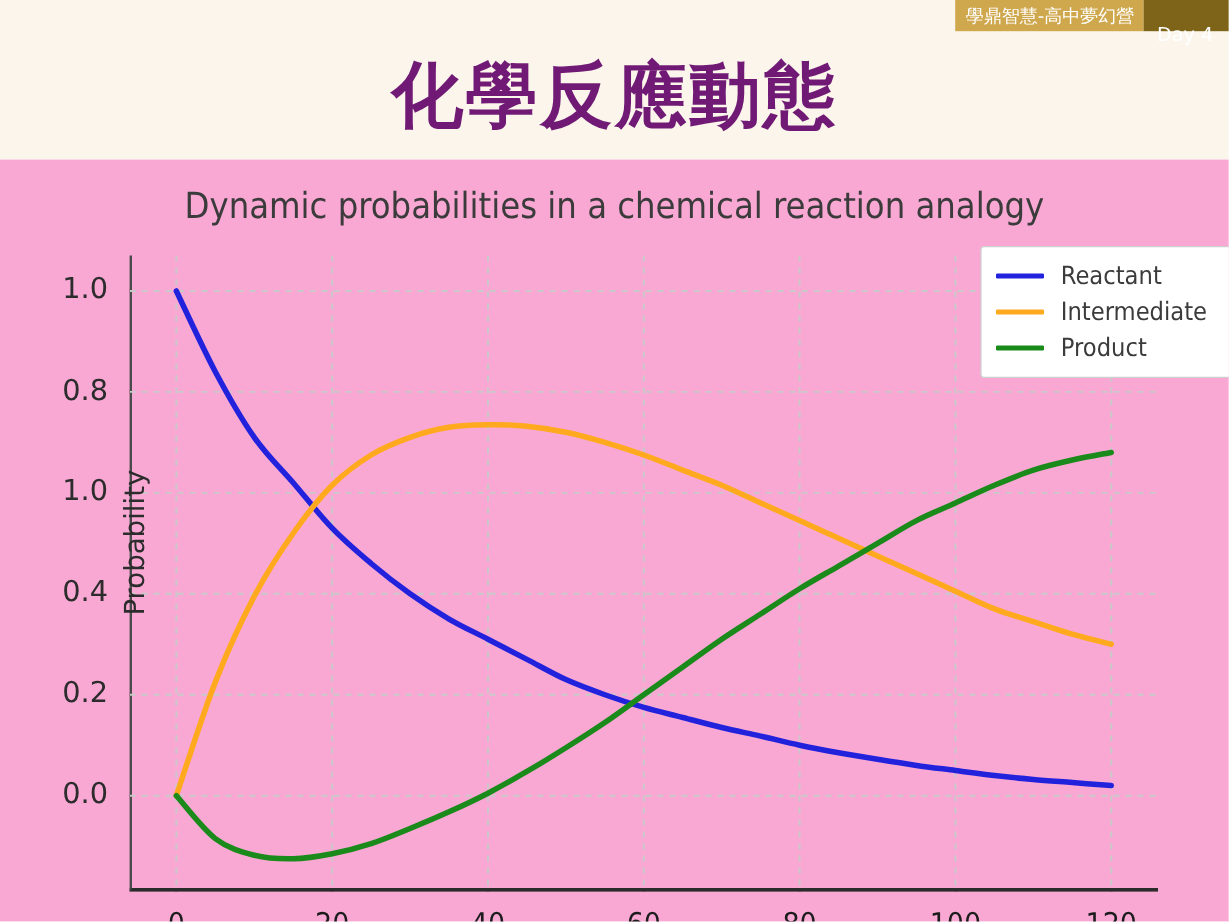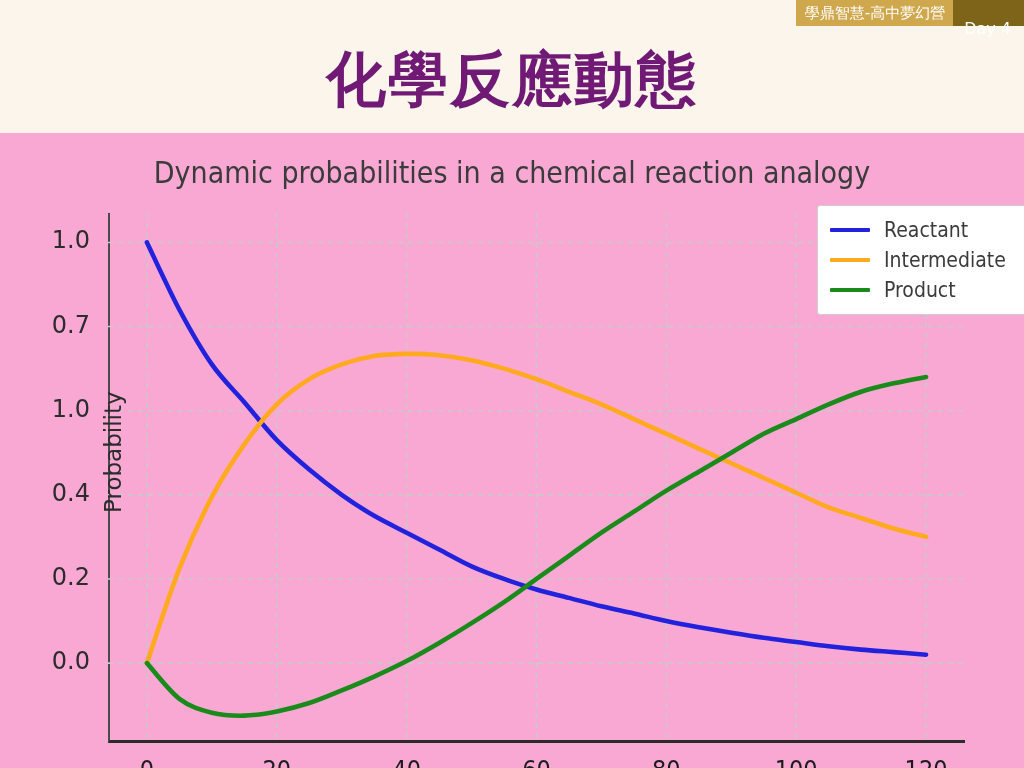--- a/index.html
+++ b/index.html
@@ -234,21 +234,21 @@
             <path d="M 38.95 450.08 C 44.36 434.31, 60.60 383.13, 71.42 355.44 C 82.24 327.74, 93.06 304.61, 103.88 283.93 C 114.70 263.25, 125.52 246.77, 136.34 231.35 C 147.16 215.93, 157.98 202.26, 168.80 191.39 C 179.62 180.52, 190.44 172.81, 201.27 166.15 C 212.09 159.49, 222.91 155.28, 233.73 151.43 C 244.55 147.57, 255.37 144.77, 266.19 143.02 C 277.01 141.26, 287.83 141.05, 298.65 140.91 C 309.47 140.77, 320.29 141.12, 331.11 142.17 C 341.93 143.23, 352.76 144.98, 363.58 147.22 C 374.40 149.47, 385.22 152.48, 396.04 155.63 C 406.86 158.79, 417.68 162.29, 428.50 166.15 C 439.32 170.01, 450.14 174.56, 460.96 178.77 C 471.78 182.98, 482.60 186.83, 493.42 191.39 C 504.24 195.95, 515.07 201.20, 525.89 206.11 C 536.71 211.02, 547.53 215.93, 558.35 220.83 C 569.17 225.74, 579.99 230.65, 590.81 235.56 C 601.63 240.46, 612.45 245.37, 623.27 250.28 C 634.09 255.19, 644.91 260.09, 655.73 265.00 C 666.56 269.91, 677.38 274.81, 688.20 279.72 C 699.02 284.63, 709.84 290.24, 720.66 294.44 C 731.48 298.65, 742.30 301.46, 753.12 304.96 C 763.94 308.47, 774.76 312.32, 785.58 315.48 C 796.40 318.63, 812.64 322.49, 818.05 323.89" fill="none" stroke="#ffa91e" stroke-width="4.6" stroke-linecap="round" stroke-linejoin="round"></path>
             <path d="M 38.95 450.08 C 44.36 456.04, 60.60 477.56, 71.42 485.83 C 82.24 494.11, 93.06 496.91, 103.88 499.71 C 114.70 502.52, 125.52 502.87, 136.34 502.66 C 147.16 502.45, 157.98 500.56, 168.80 498.45 C 179.62 496.35, 190.44 493.54, 201.27 490.04 C 212.09 486.53, 222.91 481.84, 233.73 477.42 C 244.55 473.00, 255.37 468.45, 266.19 463.54 C 277.01 458.63, 287.83 453.58, 298.65 447.98 C 309.47 442.37, 320.29 436.20, 331.11 429.89 C 341.93 423.58, 352.76 416.92, 363.58 410.12 C 374.40 403.32, 385.22 396.45, 396.04 389.09 C 406.86 381.73, 417.68 373.66, 428.50 365.95 C 439.32 358.24, 450.14 350.53, 460.96 342.82 C 471.78 335.11, 482.60 327.04, 493.42 319.68 C 504.24 312.32, 515.07 305.66, 525.89 298.65 C 536.71 291.64, 547.53 284.28, 558.35 277.62 C 569.17 270.96, 579.99 265.00, 590.81 258.69 C 601.63 252.38, 612.45 246.07, 623.27 239.76 C 634.09 233.45, 644.91 226.44, 655.73 220.83 C 666.56 215.22, 677.38 211.02, 688.20 206.11 C 699.02 201.20, 709.84 195.95, 720.66 191.39 C 731.48 186.83, 742.30 182.28, 753.12 178.77 C 763.94 175.26, 774.76 172.81, 785.58 170.36 C 796.40 167.90, 812.64 165.10, 818.05 164.05" fill="none" stroke="#1a8a1a" stroke-width="4.6" stroke-linecap="round" stroke-linejoin="round"></path>
           </g>
       </svg>
 
       <div id="ytick-layer">
           <div class="tick-label" style="right: 875px; top: 434.079px;">0.0</div>
           <div class="tick-label" style="right: 875px; top: 349.952px; margin-left: 16px;">0.2</div>
           <div class="tick-label" style="right: 875px; top: 265.825px;">0.4</div>
           <div class="tick-label" style="right: 875px; top: 181.698px;">1.0</div>
-          <div class="tick-label" style="right: 875px; top: 97.5714px;">0.7</div>
+          <div class="tick-label" style="right: 875px; top: 97.5714px;">0.8</div>
           <div class="tick-label" style="right: 875px; top: 13.4444px;">1.0</div>
         </div>
       <div id="xtick-layer">
           <div class="xtick-label" style="left: 38.9545px; top: 542px;">0</div>
           <div class="xtick-label" style="left: 168.803px; top: 542px;">20</div>
           <div class="xtick-label" style="left: 298.652px; top: 542px;">40</div>
           <div class="xtick-label" style="left: 428.5px; top: 542px;">60</div>
           <div class="xtick-label" style="left: 558.348px; top: 542px;">80</div>
           <div class="xtick-label" style="left: 688.197px; top: 542px;">100</div>
           <div class="xtick-label" style="left: 818.045px; top: 542px;">120</div>

